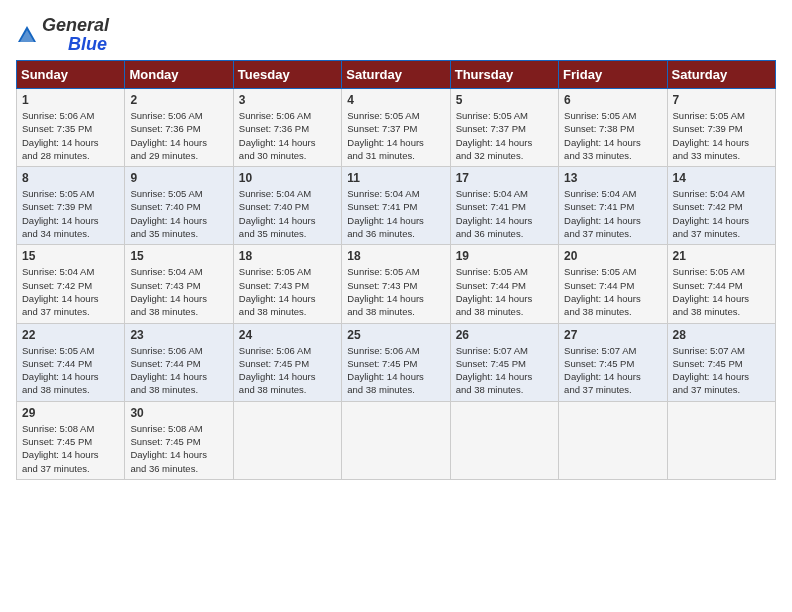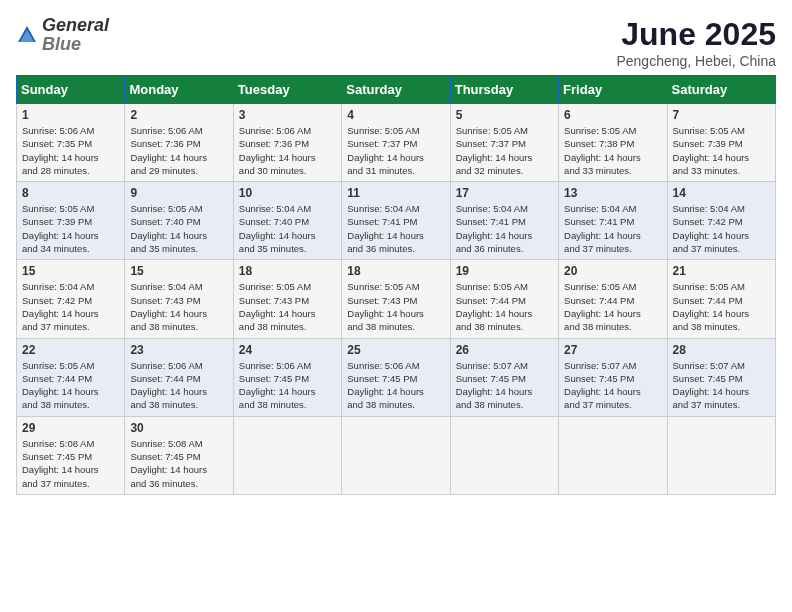--- a/index.html
+++ b/index.html
@@ -24,22 +24,23 @@
     }
     .logo-text-general {
       font-size: 18px;
       font-weight: bold;
       color: #333;
       line-height: 1;
     }
     .logo-text-blue {
       font-size: 18px;
       font-weight: bold;
-      color: #737373;
+      color: #1d4ed8;
       line-height: 1;
+      margin-left: 26px;
     }
     .logo-icon {
       width: 22px;
       height: 22px;
     }
     .title-block {
       text-align: right;
     }
     .main-title {
       font-size: 32px;
@@ -48,21 +49,21 @@
     }
     .subtitle {
       font-size: 14px;
       color: #555;
     }
     .calendar {
       width: 100%;
       border-collapse: collapse;
     }
     .calendar thead tr {
-      background-color: #15803d;
+      background-color: #7f1d1d;
       color: #fff;
     }
     .calendar thead th {
       padding: 6px 4px;
       font-size: 13px;
       font-weight: bold;
       text-align: left;
       border: 1px solid #1565c0;
       width: calc(100% / 7);
     }
@@ -105,24 +106,20 @@
 <div class="header-area">
   <div class="logo">
     <svg class="logo-icon" viewBox="0 0 22 22">
       <polygon points="11,2 20,18 2,18" fill="#1565c0"></polygon>
       <polygon points="11,6 18,18 4,18" fill="#fff" opacity="0.3"></polygon>
     </svg>
     <div>
       <span class="logo-text-general">General</span><br>
       <span class="logo-text-blue">Blue</span>
     </div>
-  </div>
-  <div class="title-block">
-    <div class="main-title">June 2025</div>
-    <div class="subtitle">Pengcheng, Hebei, China</div>
   </div>
 </div>
 
 <table class="calendar">
   <thead>
     <tr>
       <th>Sunday</th>
       <th>Monday</th>
       <th>Tuesday</th>
       <th>Saturday</th>

